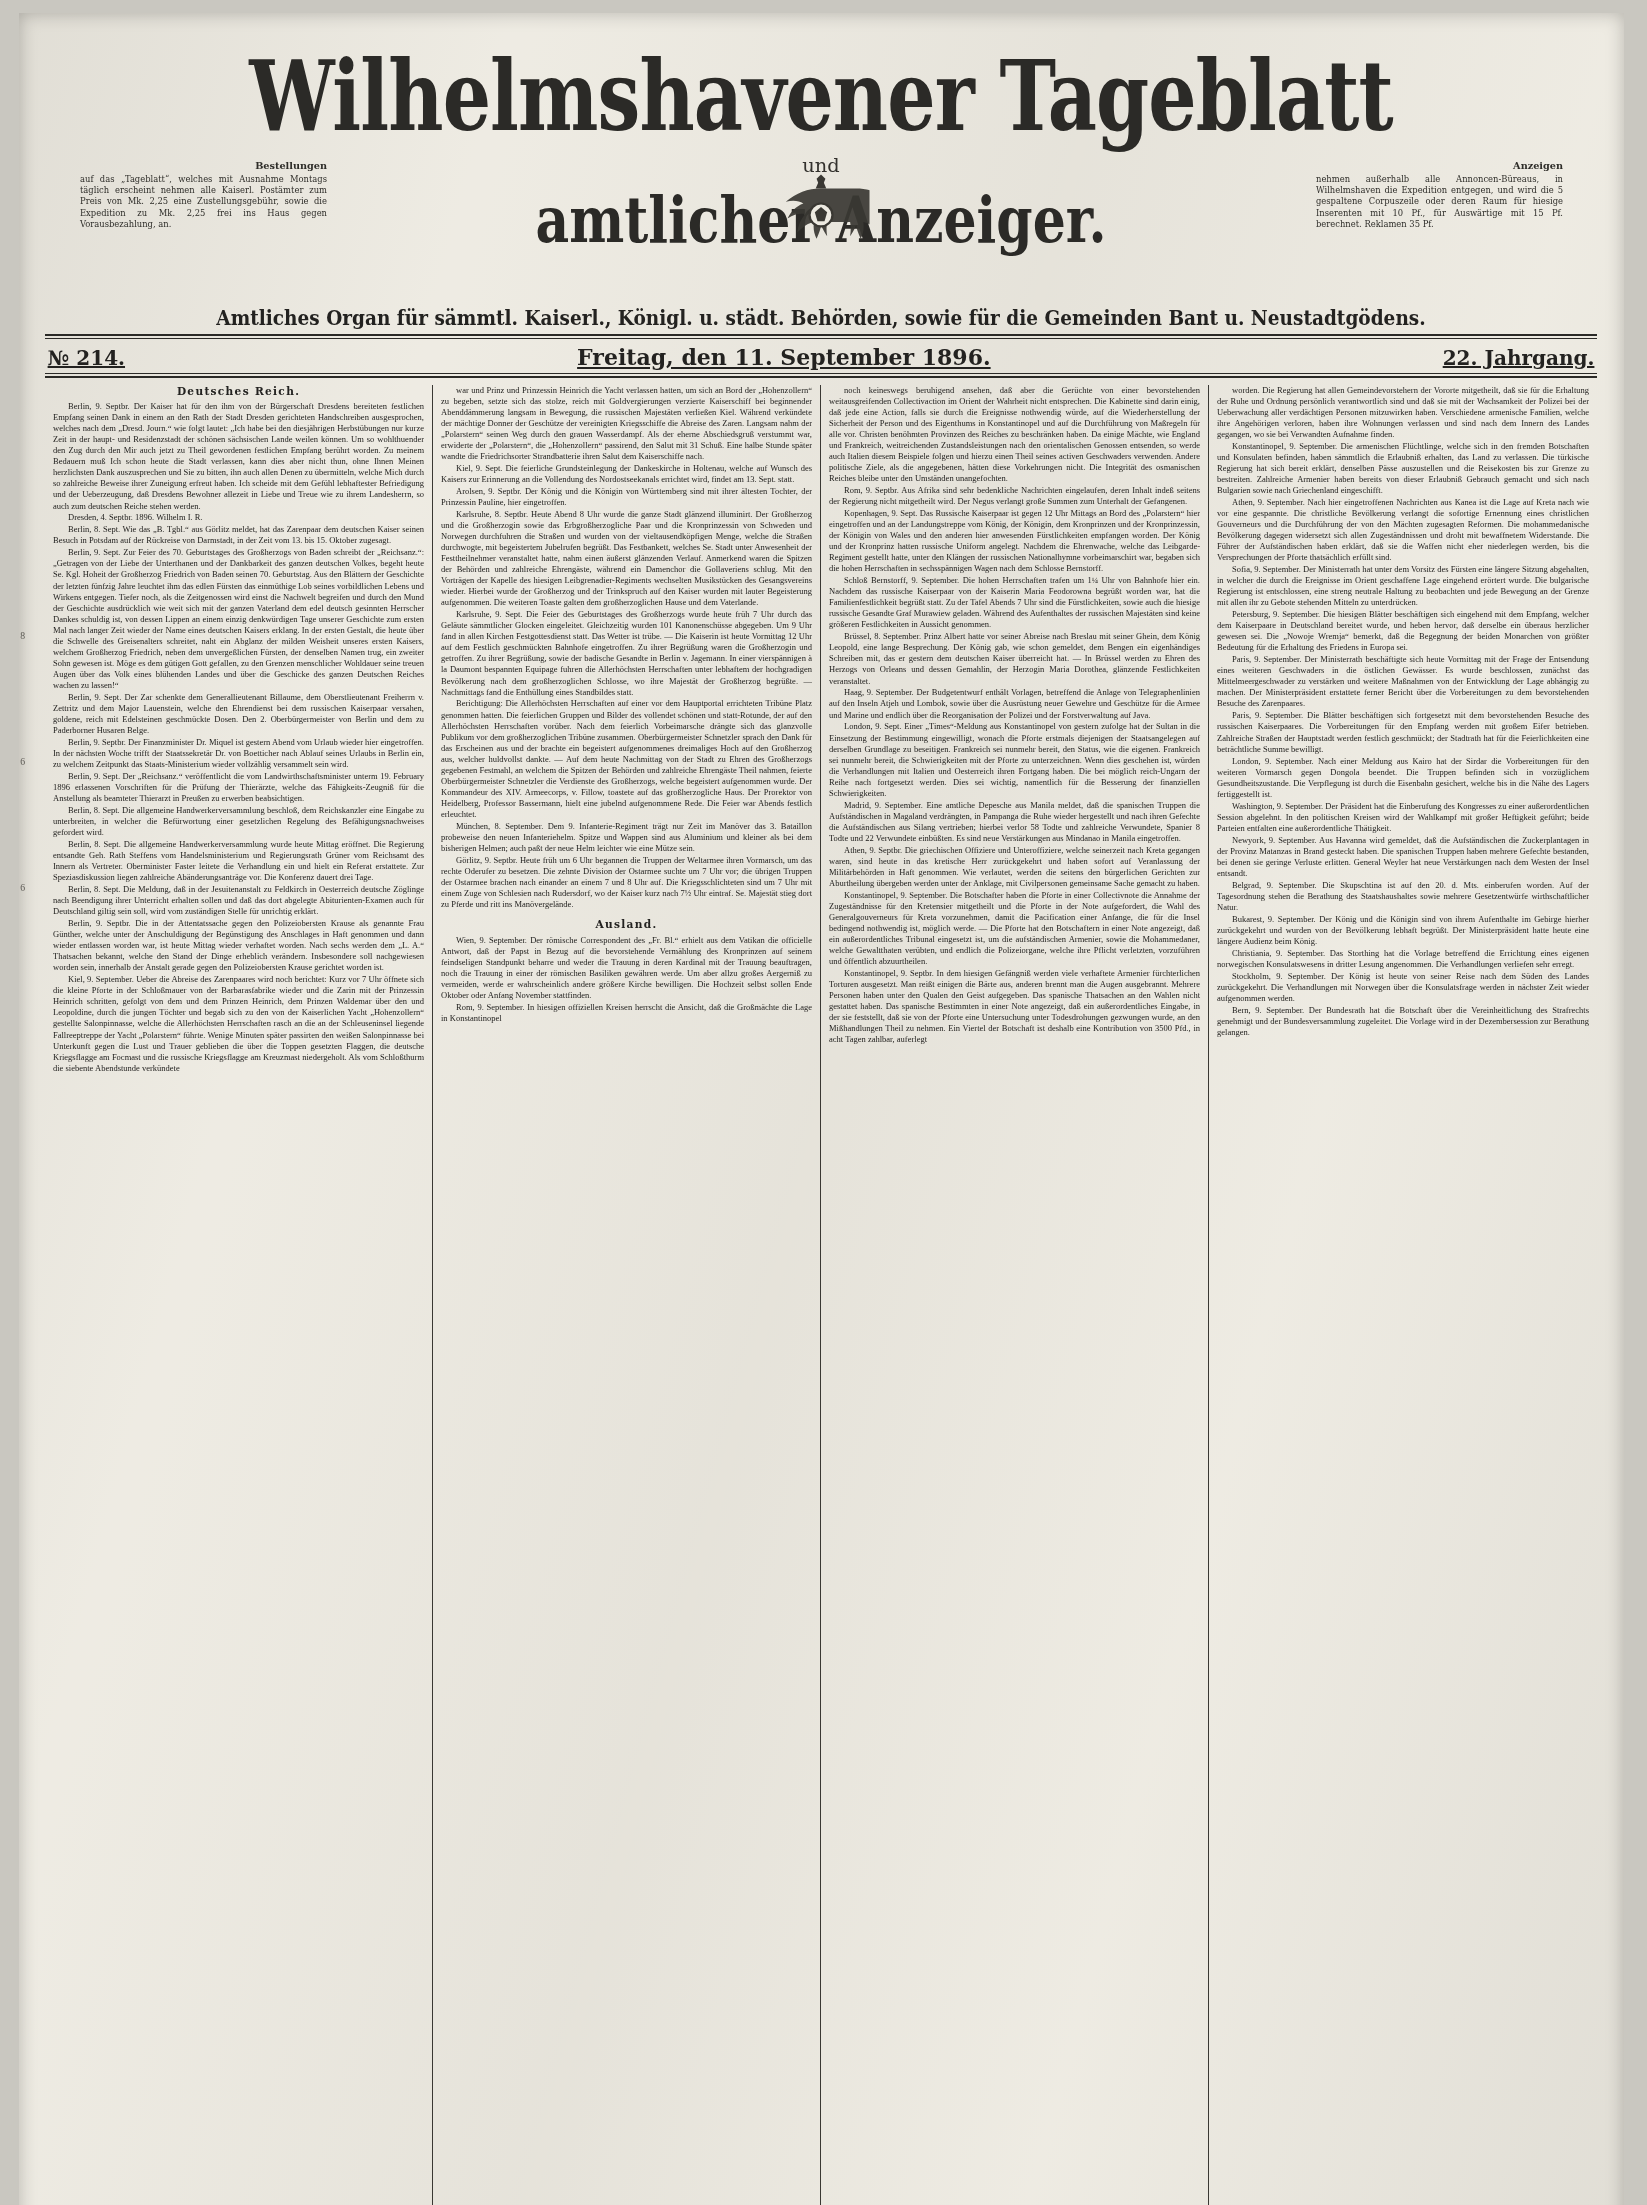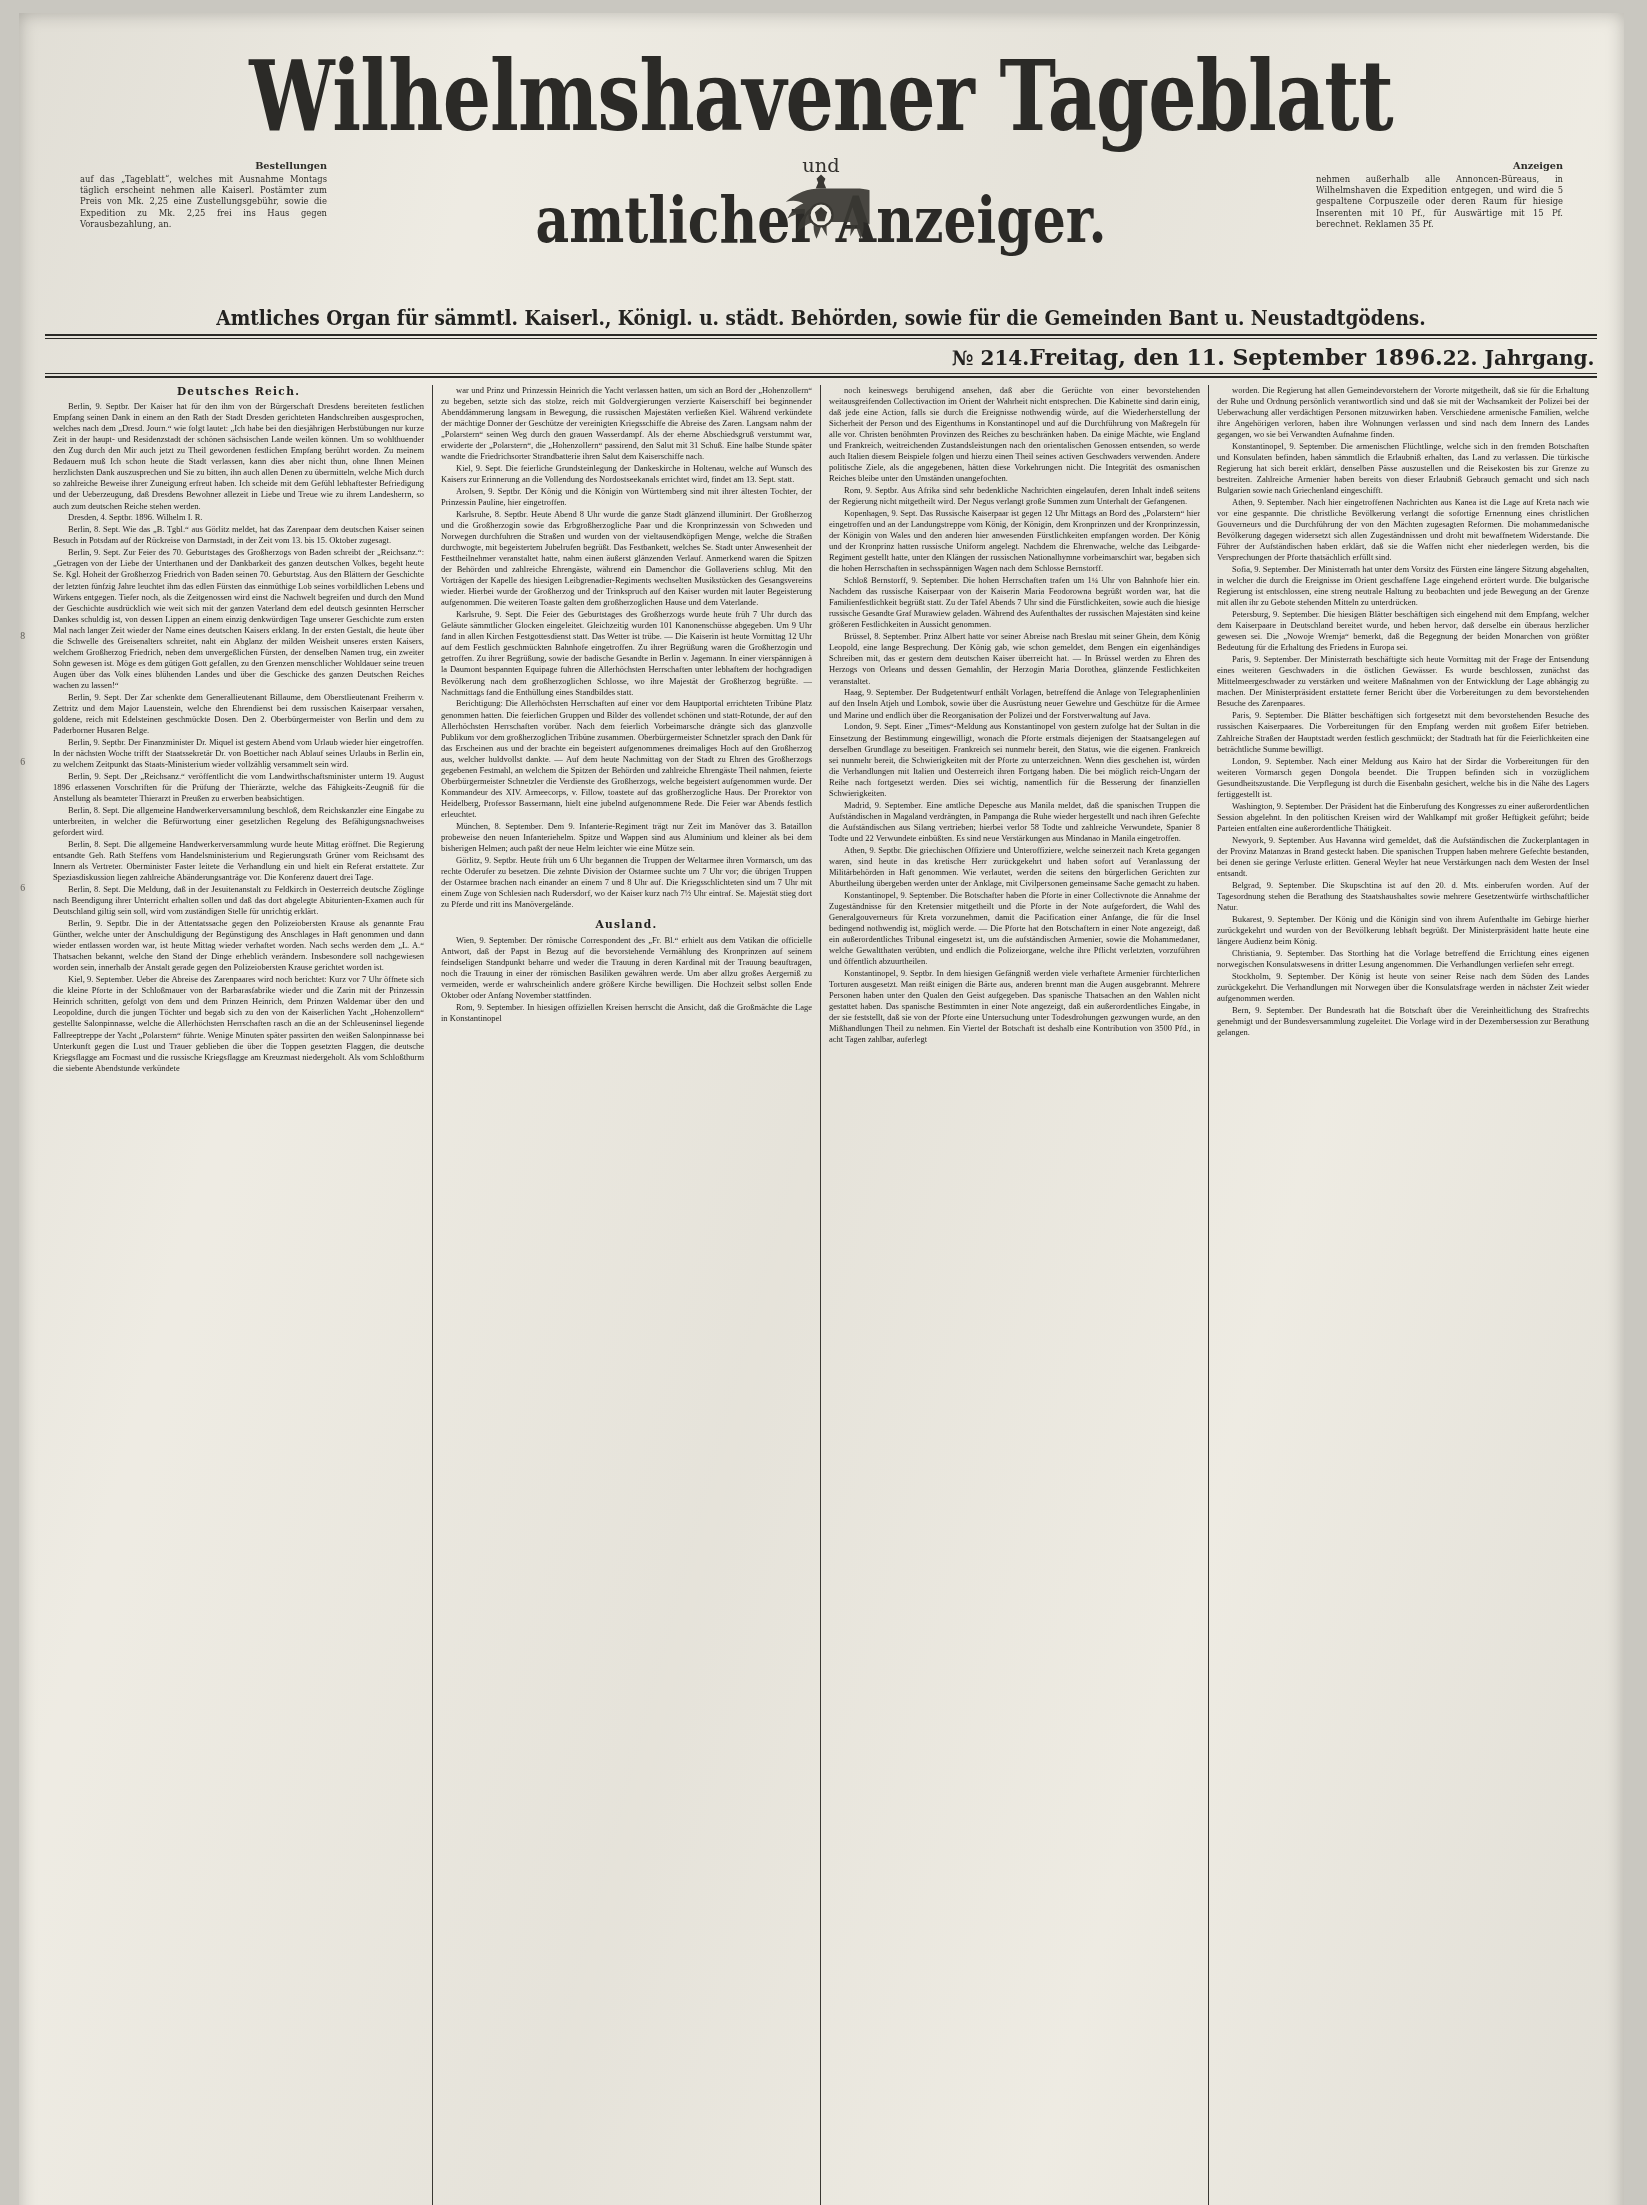--- a/index.html
+++ b/index.html
@@ -139,24 +139,25 @@
     margin: 6.2px 0 0 0;
   }
   .rule-thin {
     border: 0;
     border-top: 0.9px solid #2b2a27;
     margin: 2.2px 0 0 0;
   }
   .issue-row {
     display: flex;
     align-items: baseline;
-    justify-content: flex-end;
+    justify-content: space-between;
     margin: 5.3px 2.6px 0 2.6px;
     font-family: "DejaVu Serif", serif;
     color: #232220;
+    text-decoration: underline;
   }
   .issue-no { font-size: 20px; font-weight: bold; }
   .issue-date { font-size: 22px; font-weight: bold; }
   .issue-year { font-size: 20px; font-weight: bold; }
 
   
   .cols {
     margin-top: 7px;
     display: flex;
     gap: 0;
@@ -262,21 +263,21 @@
 
         <div class="col">
           <div class="sec-head">Deutsches Reich.</div>
           <div id="c1">
               <p class="art">Berlin, 9. Septbr. Der Kaiser hat für den ihm von der Bürgerschaft Dresdens bereiteten festlichen Empfang seinen Dank in einem an den Rath der Stadt Dresden gerichteten Handschreiben ausgesprochen, welches nach dem „Dresd. Journ.“ wie folgt lautet: „Ich habe bei den diesjährigen Herbstübungen nur kurze Zeit in der haupt- und Residenzstadt der schönen sächsischen Lande weilen können. Um so wohlthuender den Zug durch den Mir auch jetzt zu Theil gewordenen festlichen Empfang berührt worden. Zu meinem Bedauern muß Ich schon heute die Stadt verlassen, kann dies aber nicht thun, ohne Ihnen Meinen herzlichsten Dank auszusprechen und Sie zu bitten, ihn auch allen Denen zu übermitteln, welche Mich durch so zahlreiche Beweise ihrer Zuneigung erfreut haben. Ich scheide mit dem Gefühl lebhaftester Befriedigung und der Ueberzeugung, daß Dresdens Bewohner allezeit in Liebe und Treue wie zu ihrem Landesherrn, so auch zum deutschen Reiche stehen werden.</p>
               <p class="art">Dresden, 4. Septbr. 1896. Wilhelm I. R.</p>
               <p class="art">Berlin, 8. Sept. Wie das „B. Tgbl.“ aus Görlitz meldet, hat das Zarenpaar dem deutschen Kaiser seinen Besuch in Potsdam auf der Rückreise von Darmstadt, in der Zeit vom 13. bis 15. Oktober zugesagt.</p>
               <p class="art">Berlin, 9. Sept. Zur Feier des 70. Geburtstages des Großherzogs von Baden schreibt der „Reichsanz.“: „Getragen von der Liebe der Unterthanen und der Dankbarkeit des ganzen deutschen Volkes, begeht heute Se. Kgl. Hoheit der Großherzog Friedrich von Baden seinen 70. Geburtstag. Aus den Blättern der Geschichte der letzten fünfzig Jahre leuchtet ihm das edlen Fürsten das einmüthige Lob seines vorbildlichen Lebens und Wirkens entgegen. Tiefer noch, als die Zeitgenossen wird einst die Nachwelt begreifen und durch den Mund der Geschichte ausdrücklich wie weit sich mit der ganzen Vaterland dem edel deutsch gesinnten Herrscher Dankes schuldig ist, von dessen Lippen an einem einzig denkwürdigen Tage unserer Geschichte zum ersten Mal nach langer Zeit wieder der Name eines deutschen Kaisers erklang. In der ersten Gestalt, die heute über die Schwelle des Greisenalters schreitet, naht ein Abglanz der milden Weisheit unseres ersten Kaisers, welchem Großherzog Friedrich, neben dem unvergeßlichen Fürsten, der denselben Namen trug, ein zweiter Sohn gewesen ist. Möge es dem gütigen Gott gefallen, zu den Grenzen menschlicher Wohldauer seine treuen Augen über das Volk eines blühenden Landes und über die Geschicke des ganzen Deutschen Reiches wachen zu lassen!“</p>
               <p class="art">Berlin, 9. Sept. Der Zar schenkte dem Generallieutenant Billaume, dem Oberstlieutenant Freiherrn v. Zettritz und dem Major Lauenstein, welche den Ehrendienst bei dem russischen Kaiserpaar versahen, goldene, reich mit Edelsteinen geschmückte Dosen. Den 2. Oberbürgermeister von Berlin und dem zu Paderborner Husaren Belge.</p>
               <p class="art">Berlin, 9. Septbr. Der Finanzminister Dr. Miquel ist gestern Abend vom Urlaub wieder hier eingetroffen. In der nächsten Woche trifft der Staatssekretär Dr. von Boetticher nach Ablauf seines Urlaubs in Berlin ein, zu welchem Zeitpunkt das Staats-Ministerium wieder vollzählig versammelt sein wird.</p>
-              <p class="art">Berlin, 9. Sept. Der „Reichsanz.“ veröffentlicht die vom Landwirthschaftsminister unterm 19. August 1896 erlassenen Vorschriften für die Prüfung der Thierärzte, welche das Fähigkeits-Zeugniß für die Anstellung als beamteter Thierarzt in Preußen zu erwerben beabsichtigen.</p>
+              <p class="art">Berlin, 9. Sept. Der „Reichsanz.“ veröffentlicht die vom Landwirthschaftsminister unterm 19. February 1896 erlassenen Vorschriften für die Prüfung der Thierärzte, welche das Fähigkeits-Zeugniß für die Anstellung als beamteter Thierarzt in Preußen zu erwerben beabsichtigen.</p>
               <p class="art">Berlin, 8. Sept. Die allgemeine Handwerkerversammlung beschloß, dem Reichskanzler eine Eingabe zu unterbreiten, in welcher die Befürwortung einer gesetzlichen Regelung des Befähigungsnachweises gefordert wird.</p>
               <p class="art">Berlin, 8. Sept. Die allgemeine Handwerkerversammlung wurde heute Mittag eröffnet. Die Regierung entsandte Geh. Rath Steffens vom Handelsministerium und Regierungsrath Grüner vom Reichsamt des Innern als Vertreter. Oberminister Faster leitete die Verhandlung ein und hielt ein Referat erstattete. Zur Speziasdiskussion liegen zahlreiche Abänderungsanträge vor. Die Konferenz dauert drei Tage.</p>
               <p class="art">Berlin, 8. Sept. Die Meldung, daß in der Jesuitenanstalt zu Feldkirch in Oesterreich deutsche Zöglinge nach Beendigung ihrer Unterricht erhalten sollen und daß das dort abgelegte Abiturienten-Examen auch für Deutschland giltig sein soll, wird vom zuständigen Stelle für unrichtig erklärt.</p>
               <p class="art">Berlin, 9. Septbr. Die in der Attentatssache gegen den Polizeiobersten Krause als genannte Frau Günther, welche unter der Anschuldigung der Begünstigung des Anschlages in Haft genommen und dann wieder entlassen worden war, ist heute Mittag wieder verhaftet worden. Nach sechs werden dem „L. A.“ Thatsachen bekannt, welche den Stand der Dinge erheblich verändern. Insbesondere soll nachgewiesen worden sein, innerhalb der Anstalt gerade gegen den Polizeiobersten Krause gerichtet worden ist.</p>
               <p class="art">Kiel, 9. September. Ueber die Abreise des Zarenpaares wird noch berichtet: Kurz vor 7 Uhr öffnete sich die kleine Pforte in der Schloßmauer von der Barbarasfabrike wieder und die Zarin mit der Prinzessin Heinrich schritten, gefolgt von dem und dem Prinzen Heinrich, dem Prinzen Waldemar über den und Leopoldine, durch die jungen Töchter und begab sich zu den von der Kaiserlichen Yacht „Hohenzollern“ gestellte Salonpinnasse, welche die Allerhöchsten Herrschaften rasch an die an der Schleuseninsel liegende Fallreeptreppe der Yacht „Polarstern“ führte. Wenige Minuten später passirten den weißen Salonpinnasse bei Unterkunft gegen die Lust und Trauer geblieben die über die Toppen gesetzten Flaggen, die deutsche Kriegsflagge am Focmast und die russische Kriegsflagge am Kreuzmast niedergeholt. Als vom Schloßthurm die siebente Abendstunde verkündete</p>
             </div>
         </div>
 
         <div class="col">
           <div id="c2">

